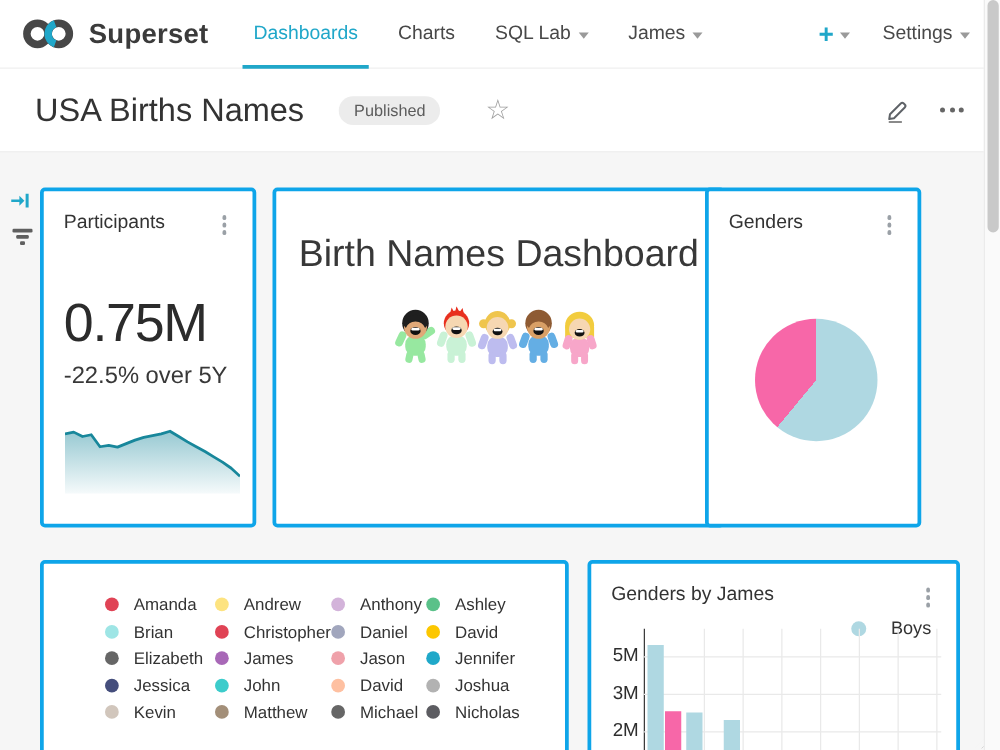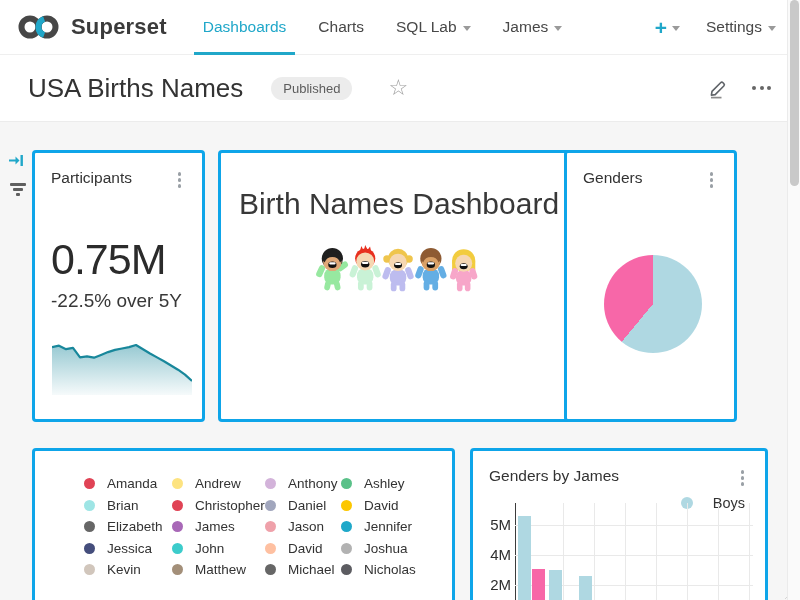--- a/index.html
+++ b/index.html
@@ -374,21 +374,21 @@
     <div class="gridline-v" style="left: 60px;"></div>
         <div class="gridline-v" style="left: 91px;"></div>
         <div class="gridline-v" style="left: 122px;"></div>
         <div class="gridline-v" style="left: 153px;"></div>
         <div class="gridline-v" style="left: 184px;"></div>
         <div class="gridline-v" style="left: 215px;"></div>
         <div class="gridline-v" style="left: 246px;"></div>
         <div class="gridline-h" style="top: 22px;"></div>
         <div class="ytick" style="top: 13px;">5M</div>
         <div class="gridline-h" style="top: 52px;"></div>
-        <div class="ytick" style="top: 43px;">4M</div>
+        <div class="ytick" style="top: 43px;">3M</div>
         <div class="gridline-h" style="top: 82px;"></div>
         <div class="ytick" style="top: 73px;">2M</div>
         <div class="bar" style="left: 15px; top: 13px; height: 87px; width: 13px; background: rgb(175, 216, 226);"></div>
         <div class="bar" style="left: 29px; top: 65.5px; height: 34.5px; width: 13px; background: rgb(247, 103, 168);"></div>
         <div class="bar" style="left: 46px; top: 67px; height: 33px; width: 13px; background: rgb(175, 216, 226);"></div>
         <div class="bar" style="left: 76px; top: 73px; height: 27px; width: 13px; background: rgb(175, 216, 226);"></div>
         <div class="bar" style="left: 108px; top: 97px; height: 3px; width: 13px; background: rgb(175, 216, 226);"></div>
         <div class="bar" style="left: 140px; top: 97px; height: 3px; width: 13px; background: rgb(175, 216, 226);"></div>
         <div class="bar" style="left: 171px; top: 98.5px; height: 1.5px; width: 13px; background: rgb(175, 216, 226);"></div>
       </div>

